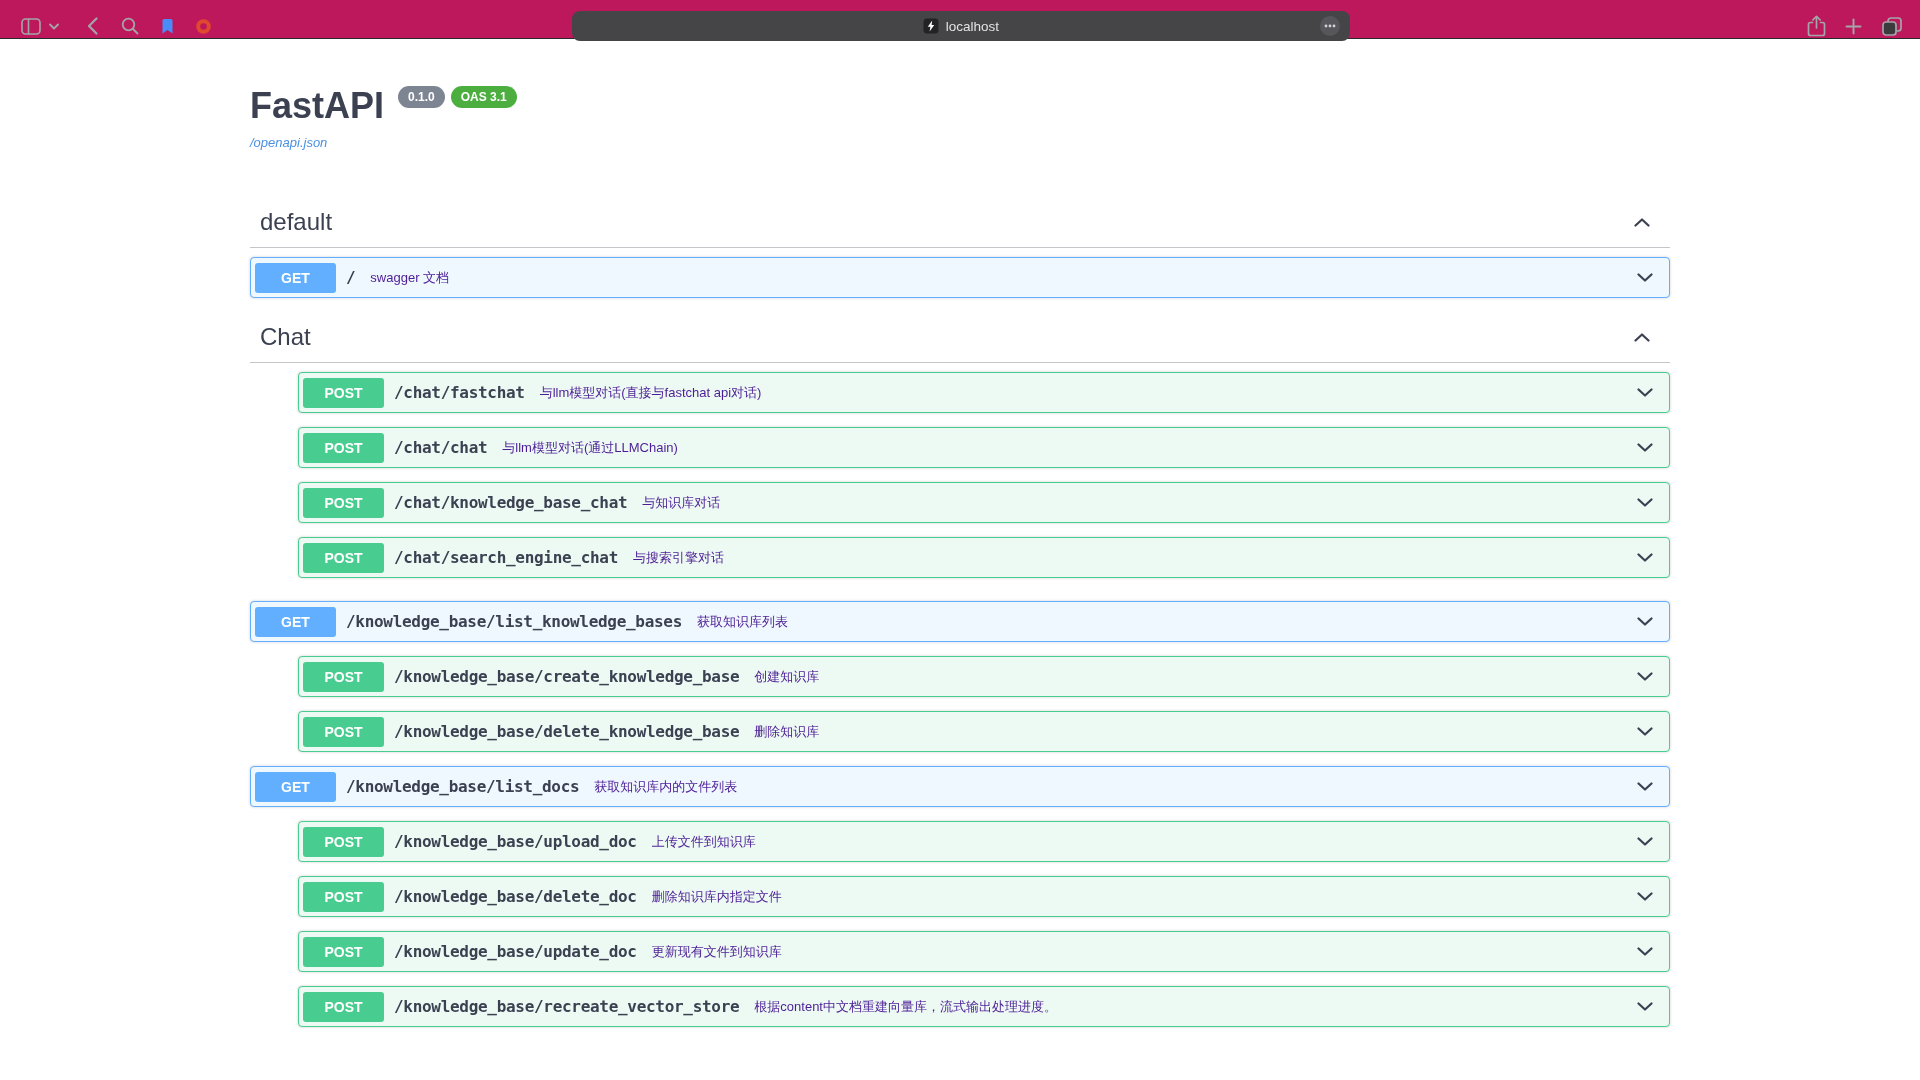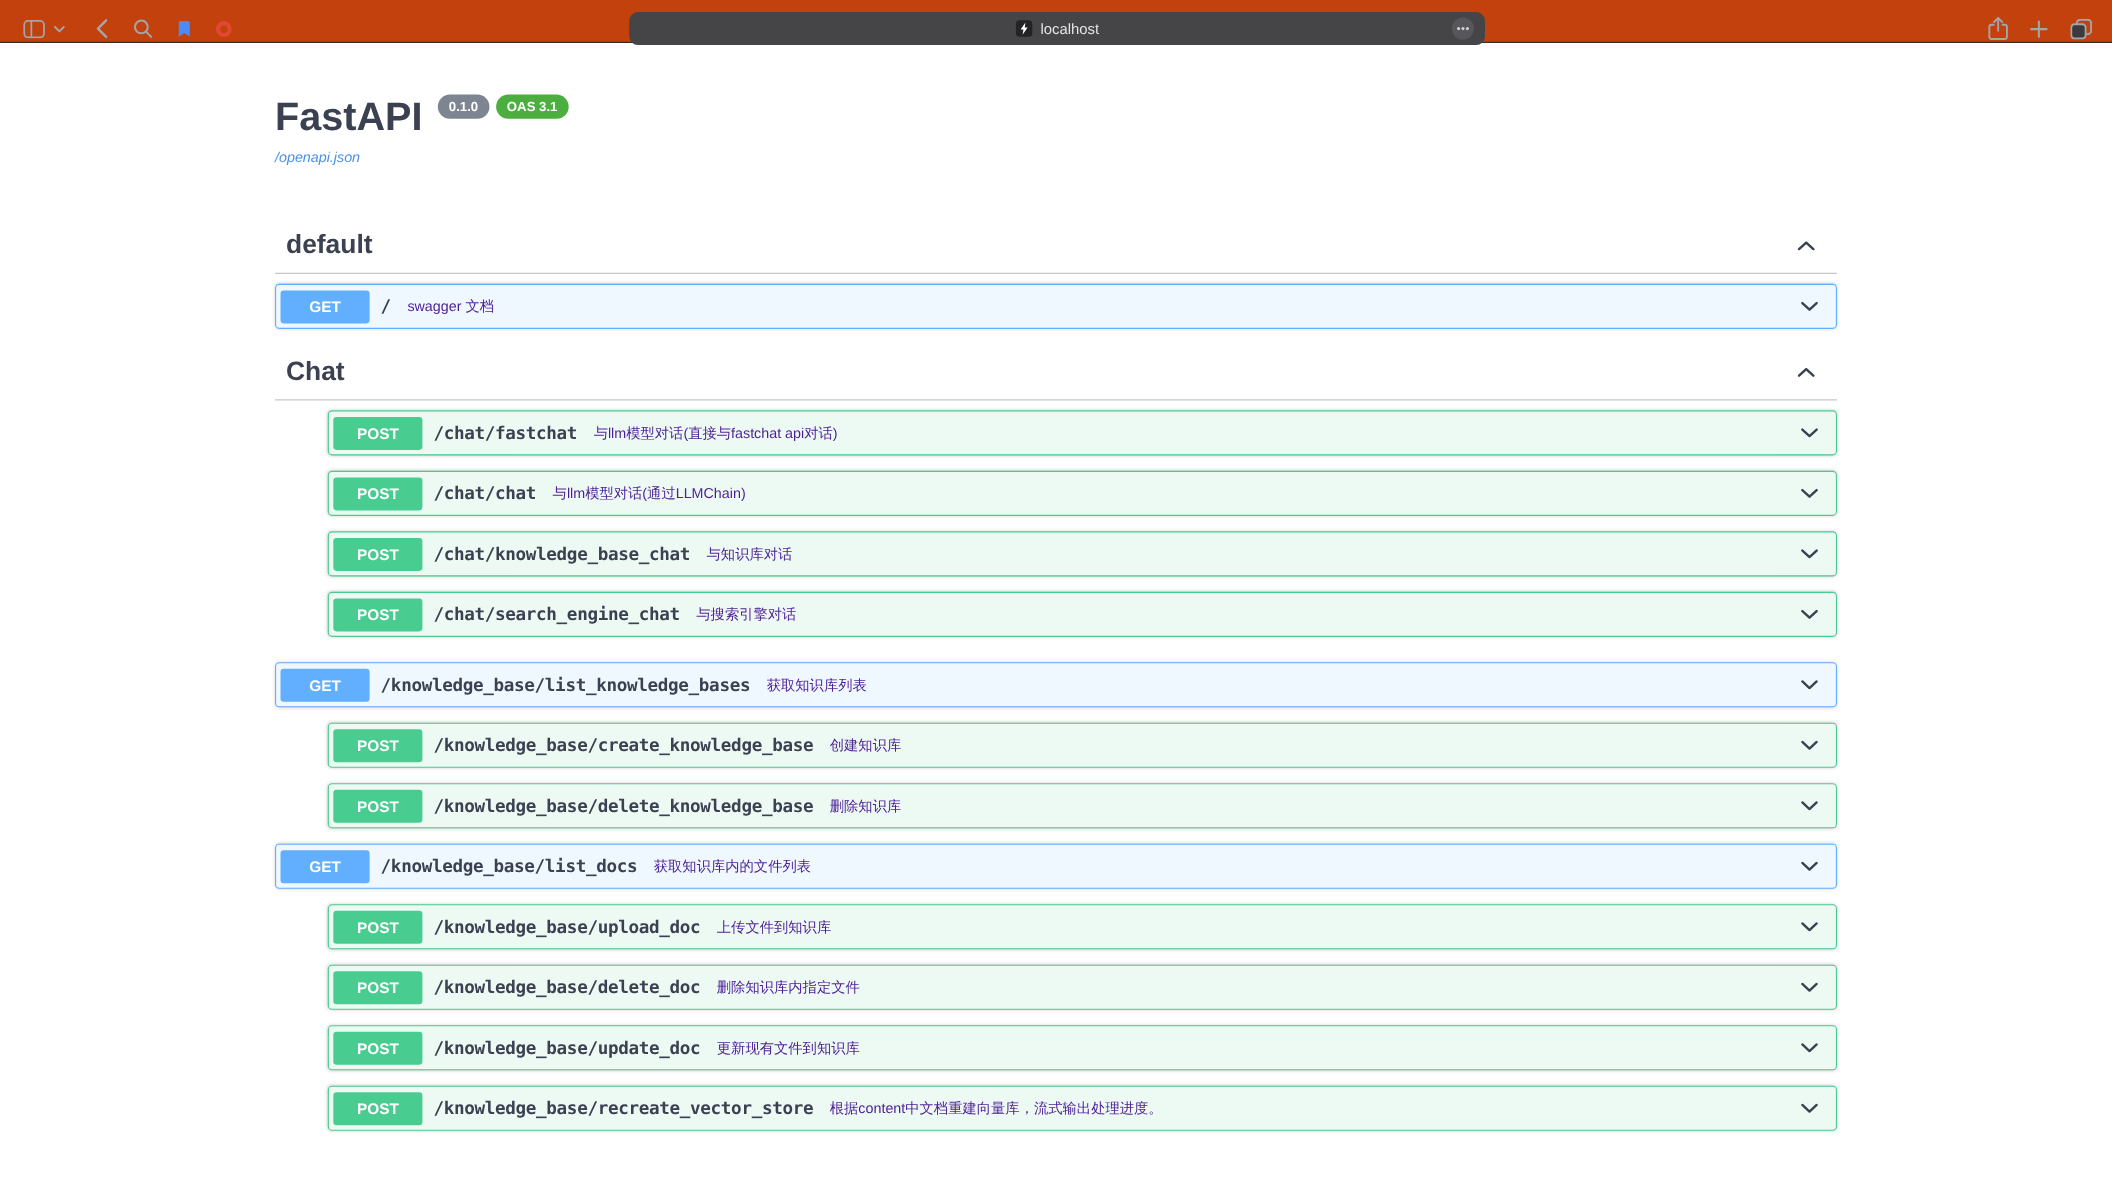--- a/index.html
+++ b/index.html
@@ -1,20 +1,20 @@
 <!DOCTYPE html>
 <html><head>
 <meta charset="utf-8">
 <style>
   * { margin:0; padding:0; box-sizing:border-box; }
   html,body { width:1920px; height:1080px; overflow:hidden; background:#ffffff;
               font-family:"Liberation Sans", sans-serif; }
 
   
-  .toolbar { position:relative; height:39px; background:#c2410c;
+  .toolbar { position:relative; height:39px; background:#be185d;
              border-bottom:1px solid #2a2a2c; color:#a4a5a9; }
   .tb-btn { position:absolute; top:12px; width:28px; height:28px;
             display:flex; align-items:center; justify-content:center;
             color:#a4a5a9; cursor:default; }
   .tb-btn svg { display:block; }
 
   .addr { position:absolute; left:572px; top:11px; width:778px; height:30px;
           background:#454548; border-radius:8px; display:flex;
           align-items:center; justify-content:center; }
   .addr-inner { display:flex; align-items:center; gap:7px; }
@@ -35,21 +35,21 @@
            padding:4px 10px; border-radius:11px; transform:translateY(-9px); }
   .badge.ver { background:#7d8492; margin-left:14px; }
   .badge.oas { background:#4cae3f; margin-left:6px; }
   .spec-link { display:inline-block; margin-top:8px; font-size:13px;
                color:#4990e2; text-decoration:none;font-style:italic; }
 
   #sections { margin-top:46px; }
   .tag-header { display:flex; align-items:center; justify-content:space-between;
                 padding:10px 20px 10px 10px;
                 border-bottom:1px solid rgba(59,65,81,.3); cursor:pointer; }
-  .tag-header h3 { font-size:24px; line-height:30px; font-weight:700; color:#3b4151; }
+  .tag-header h3 { font-size:24px; line-height:30px; font-weight:400; color:#3b4151; }
   .chev { display:flex; align-items:center; }
 
   .ops { padding-top:9px; }
   .opblock { display:flex; align-items:center; height:41px; margin-bottom:14px;
              border-radius:4px; border:1px solid; padding:0 16px 0 4px;
              box-shadow:0 0 3px rgba(0,0,0,.19); cursor:pointer; }
   .opblock.get  { background:#eff7ff; border-color:#61affe; }
   .opblock.post { background:#edfaf4; border-color:#49cc90;margin-left:48px; }
   .method { min-width:81px; text-align:center; padding:7px 12px; border-radius:3px;
             font-size:14px; font-weight:700; color:#fff; }

